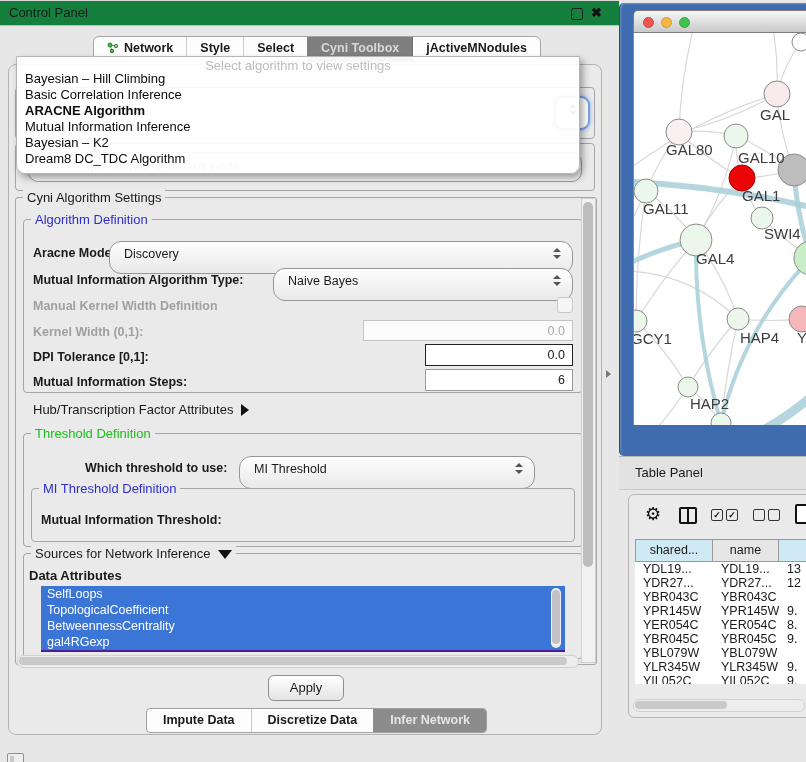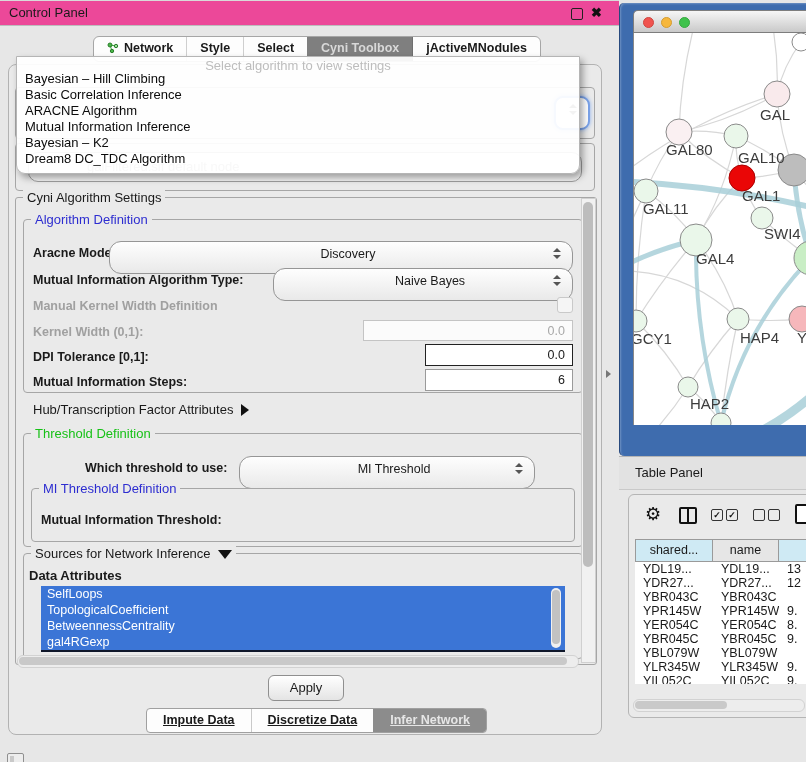--- a/index.html
+++ b/index.html
@@ -1,21 +1,21 @@
 <!DOCTYPE html>
 <html><head>
 <meta charset="utf-8">
 <style>
   html,body{margin:0;padding:0;background:#d8d8d8;}
   #root{position:relative;width:806px;height:762px;background:#e7e7e7;overflow:hidden;
         font-family:"Liberation Sans",sans-serif;color:#1a1a1a;}
   .abs{position:absolute;}
 
   
-  .cp-titlebar{left:0;top:6;width:619px;height:24px;background:#ec4899;
+  .cp-titlebar{left:0;top:6;width:619px;height:24px;background:#15803d;
     border-top:1px solid #d9d9d9;border-bottom:1px solid #bdbdbd;font-size:13px;line-height:24px;}
   .cp-title{position:absolute;left:9px;top:0;}
   .float-btn{position:absolute;left:571px;top:7px;width:10px;height:10px;border:1.5px solid #222;border-radius:2px;}
   .close-btn{position:absolute;left:591px;top:0;font-size:13px;font-weight:bold;line-height:24px;color:#111;cursor:default;}
 
   .tabbar{left:93px;top:36px;height:24px;display:flex;background:#fdfdfd;border:1px solid #a6a6a6;
     border-radius:6px;overflow:hidden;font-size:12.5px;font-weight:bold;}
   .tab{padding:4px 13px 0 13px;white-space:nowrap;border-left:1px solid #cfcfcf;display:flex;gap:5px;align-items:flex-start;}
   .tab:first-child{border-left:none;}
   .tab.sel{background:#7f7f7f;color:#d9d9d9;border-left-color:#7f7f7f;}
@@ -29,58 +29,58 @@
   .blue{color:#2d2dd0;}
   .green{color:#17c117;}
 
   .ghost-label{position:absolute;font-size:13px;color:#8f8f8f;}
   .frag-combo{position:absolute;background:#fff;border:2px solid #7aa2e8;border-radius:9px;box-shadow:0 0 4px #8ab0f0;}
   .frag-field{position:absolute;border:1px solid #9e9e9e;border-radius:10px;background:#f4f4f4;font-size:13px;color:#9a9a9a;line-height:28px;padding-left:58px;}
 
   .lbl{position:absolute;font-size:12.5px;font-weight:bold;white-space:nowrap;}
   .lbl.dis{color:#a0a0a0;}
   .combo{position:absolute;height:33px;border:1px solid #969696;border-radius:12px;
-    background:linear-gradient(#fefefe,#e9e9e9);font-size:12.5px;line-height:25px;padding-left:14px;box-sizing:border-box;text-align:center;}
+    background:linear-gradient(#fefefe,#e9e9e9);font-size:12.5px;line-height:25px;padding-left:14px;box-sizing:border-box;}
   .spin{position:absolute;right:11px;top:6px;width:8px;height:13px;}
   .spin i{display:block;width:0;height:0;border-left:4px solid transparent;border-right:4px solid transparent;}
   .spin .up{border-bottom:4.5px solid #555;margin-bottom:3px;}
   .spin .dn{border-top:4.5px solid #555;}
   .tfield{position:absolute;background:#fff;border:1px solid #9a9a9a;font-size:12.5px;
     display:flex;align-items:center;justify-content:flex-end;padding-right:7px;box-sizing:border-box;}
   .tfield.dis{background:#fbfbfb;border-color:#c4c4c4;color:#a8a8a8;}
   .tfield.focus{border:1.5px solid #222;}
   .cbox{position:absolute;width:14px;height:14px;border:1px solid #c9c9c9;border-radius:3px;background:#f5f5f5;}
 
   .tri-right{display:inline-block;width:0;height:0;border-top:6px solid transparent;border-bottom:6px solid transparent;border-left:8px solid #111;margin-left:8px;vertical-align:-2px;}
   .tri-down{display:inline-block;width:0;height:0;border-left:7px solid transparent;border-right:7px solid transparent;border-top:9px solid #111;margin-left:7px;vertical-align:-1px;}
 
-  .attr-list{position:absolute;background:#0f172a;overflow:hidden;}
+  .attr-list{position:absolute;background:#4c1d95;overflow:hidden;}
   .attr-item{height:16px;background:#3b75d6;color:#fff;font-size:12.5px;line-height:16px;padding-left:6px;}
   .list-vscroll{position:absolute;width:10px;background:#f0f0f0;border-radius:5px;}
   .list-vthumb{position:absolute;left:1px;top:2px;width:8px;height:54px;background:#c2c2c2;border-radius:4px;}
 
   .vscroll{position:absolute;background:#f1f1f1;border:1px solid #d0d0d0;}
   .vthumb{position:absolute;left:1px;top:3px;width:10px;height:365px;background:#bdbdbd;border-radius:5px;}
   .hscroll{position:absolute;background:#ededed;border:1px solid #d2d2d2;border-radius:6px;}
   .hthumb{position:absolute;left:1px;top:1px;height:8px;background:#c9c9c9;border-radius:4px;}
 
   .apply-btn{position:absolute;width:74px;height:24px;border:1px solid #8f8f8f;border-radius:6px;
     background:linear-gradient(#ffffff,#e4e4e4);font-size:13px;text-align:center;line-height:24px;}
 
   .btabs{position:absolute;display:flex;height:23px;border:1px solid #a0a0a0;border-radius:4px;overflow:hidden;background:#fdfdfd;font-size:12.5px;font-weight:bold;}
-  .btab{padding:4px 16px 8px 16px;white-space:nowrap;border-left:1px solid #c9c9c9;text-decoration:underline;}
+  .btab{padding:4px 16px 8px 16px;white-space:nowrap;border-left:1px solid #c9c9c9;}
   .btab:first-child{border-left:none;}
   .btab.sel{background:#8c8c8c;color:#e6e6e6;border-left-color:#8c8c8c;}
 
   
   .dropdown{left:16px;top:56px;width:562px;height:116px;background:rgba(255,255,255,0.93);
     border:1px solid #b5b5b5;border-radius:0 0 9px 9px;box-shadow:3px 4px 7px rgba(0,0,0,0.35);z-index:20;}
   .dd-placeholder{text-align:center;font-size:13px;color:#bdbdbd;height:13px;padding-top:1px;}
   .dd-item{font-size:13px;height:16px;line-height:16px;padding-left:8px;color:#0b0b0b;}
-  .dd-item.bold{font-weight:normal;}
+  .dd-item.bold{font-weight:bold;}
 
   .split-arrow{left:606px;top:370px;width:0;height:0;border-top:4px solid transparent;border-bottom:4px solid transparent;border-left:5px solid #777;}
 
   
   .dock{left:619px;top:3px;width:187px;height:453px;background:#3e6cae;border-left:1px solid #27497e;border-radius:5px 0 0 5px;box-shadow:inset 1px 1px 2px rgba(255,255,255,0.25);}
   .mac-titlebar{left:633px;top:10px;width:173px;height:23px;background:linear-gradient(#f6f6f6,#c9c9c9);
     border:1px solid #7d7d7d;border-right:none;border-radius:5px 0 0 0;box-sizing:border-box;}
   .light{position:absolute;top:6px;width:11px;height:11px;border-radius:50%;box-sizing:border-box;}
   .net-canvas{left:633px;top:33px;width:173px;height:392px;background:#fff;border-left:1px solid #888;box-sizing:border-box;}
 

